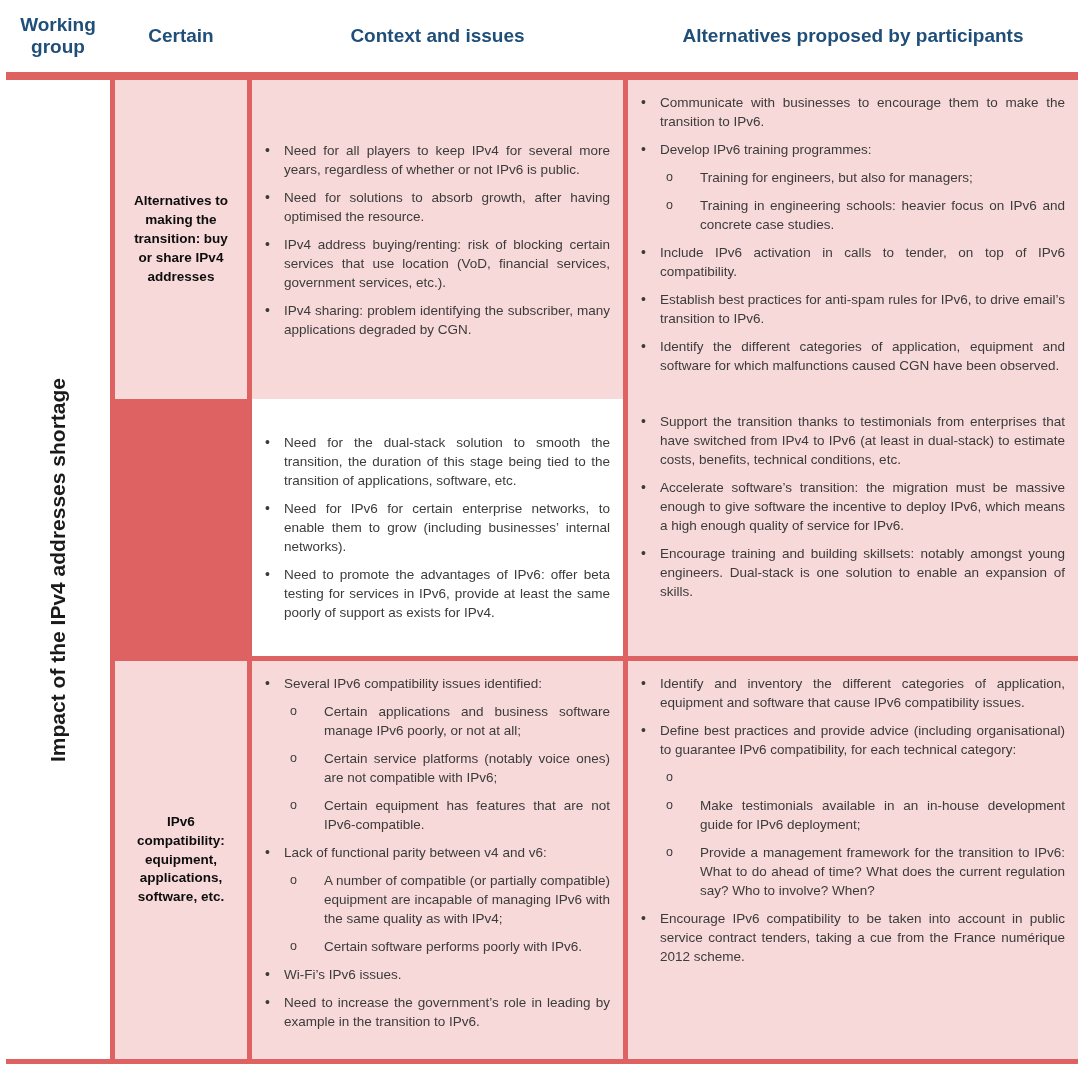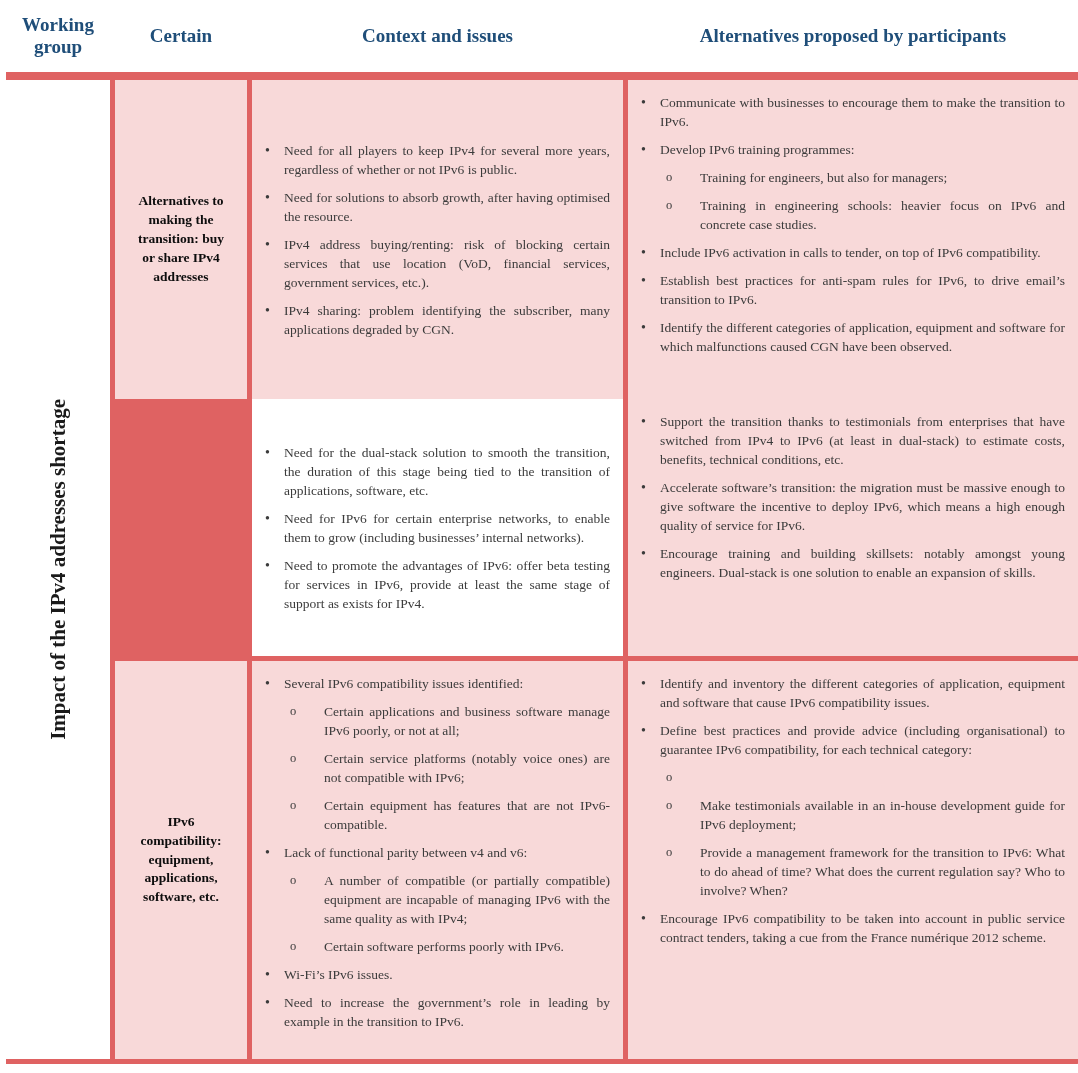--- a/index.html
+++ b/index.html
@@ -5,21 +5,21 @@
   :root{
     --accent:#df6262;
     --pink:#f8d9d9;
     --header-blue:#1f4e79;
     --body-text:#3b3b3b;
     --label-black:#1a1a1a;
   }
   html,body{margin:0;padding:0;background:#ffffff;}
   .page{
     position:relative;width:1078px;height:1073px;overflow:hidden;
-    font-family:Liberation Serif, serif;background:#fff;border-radius:10px;
+    font-family:Liberation Sans, sans-serif;background:#fff;border-radius:10px;
   }
   
   .hdr{
     position:absolute;left:6px;top:0;width:1072px;height:72px;
     display:grid;grid-template-columns:104px 132px 371px 1fr;column-gap:5px;
     align-items:center;
   }
   .hcell{
     text-align:center;font-weight:bold;font-size:19px;line-height:1.15;
     color:var(--header-blue);padding:0 4px;
@@ -39,21 +39,21 @@
   .c1{grid-column:1;grid-row:1/4;background:#ffffff;display:flex;align-items:center;justify-content:center;}
   .col2{grid-column:2}.col3{grid-column:3}.col4{grid-column:4}
   .r1{grid-row:1}.r2{grid-row:2}.r3{grid-row:3}
   .btop{border-top:5px solid var(--accent);}
   
   .vtext{
     writing-mode:vertical-rl;transform:rotate(180deg);
     font-weight:bold;font-size:21px;color:var(--label-black);white-space:nowrap;
   }
   
-  .wsc{display:flex;align-items:center;justify-content:center;padding:6px 21px;}
+  .wsc{display:flex;align-items:center;justify-content:center;padding:6px 12px;}
   .wlabel{
     text-align:center;font-weight:bold;font-size:13.5px;line-height:1.4;
     color:#0d0d0d;
   }
   
   .bullets{display:flex;flex-direction:column;padding:8px 13px 8px 10px;
     font-size:13.5px;line-height:19px;color:var(--body-text);}
   .vcenter{justify-content:center;}
   .li{display:flex;margin:4.5px 0;}
   .li .glyph{flex:0 0 22px;padding-left:3px;box-sizing:border-box;}
@@ -136,21 +136,21 @@
         <div class="li lvl1">
           <span class="glyph">•</span>
           <span class="btext">Need for the dual-stack solution to smooth the transition, the duration of this stage being tied to the transition of applications, software, etc.</span>
         </div>
         <div class="li lvl1">
           <span class="glyph">•</span>
           <span class="btext">Need for IPv6 for certain enterprise networks, to enable them to grow (including businesses’ internal networks).</span>
         </div>
         <div class="li lvl1">
           <span class="glyph">•</span>
-          <span class="btext">Need to promote the advantages of IPv6: offer beta testing for services in IPv6, provide at least the same stage of support as exists for IPv4.</span>
+          <span class="btext">Need to promote the advantages of IPv6: offer beta testing for services in IPv6, provide at least the same poorly of support as exists for IPv4.</span>
         </div>
       </div>
     <div class="cell col4 r2 pink bullets">
         <div class="li lvl1">
           <span class="glyph">•</span>
           <span class="btext">Support the transition thanks to testimonials from enterprises that have switched from IPv4 to IPv6 (at least in dual-stack) to estimate costs, benefits, technical conditions, etc.</span>
         </div>
         <div class="li lvl1">
           <span class="glyph">•</span>
           <span class="btext">Accelerate software’s transition: the migration must be massive enough to give software the incentive to deploy IPv6, which means a high enough quality of service for IPv6.</span>

